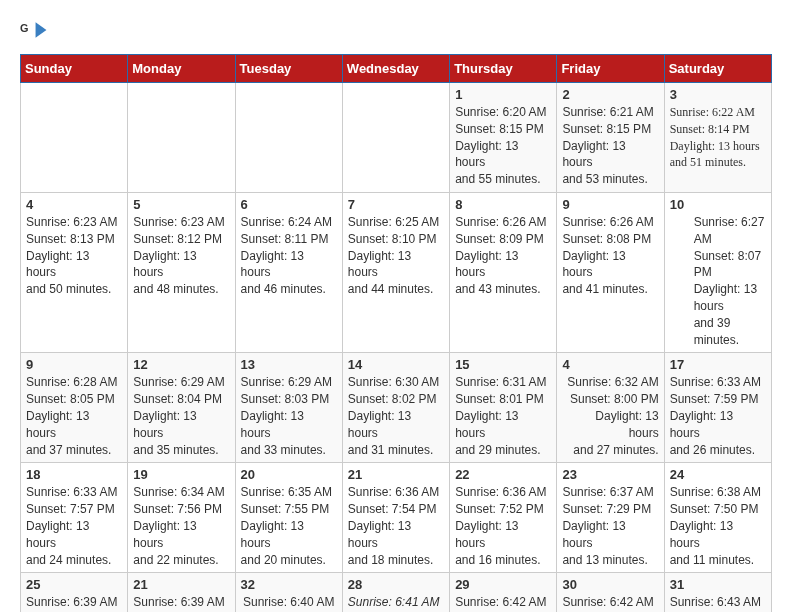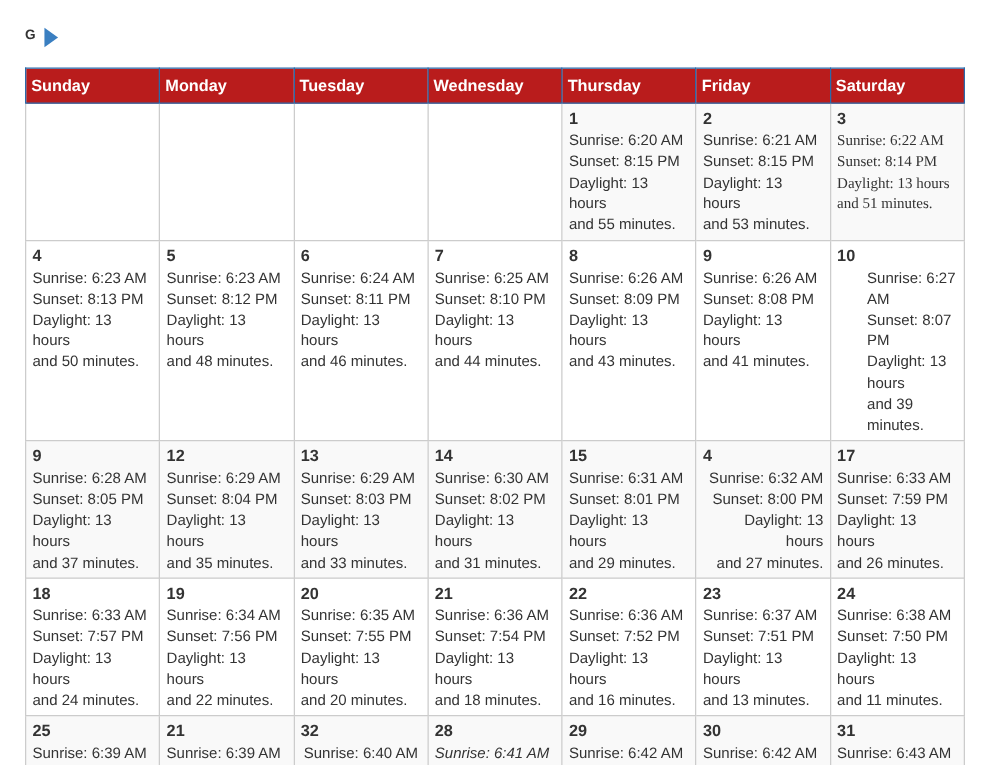--- a/index.html
+++ b/index.html
@@ -285,21 +285,21 @@
         <td>
           <span class="day-number">22</span>
           <div class="day-info" style="white-space: pre-line;">Sunrise: 6:36 AM
 Sunset: 7:52 PM
 Daylight: 13 hours
 and 16 minutes.</div>
         </td>
         <td>
           <span class="day-number">23</span>
           <div class="day-info" style="white-space: pre-line;">Sunrise: 6:37 AM
-Sunset: 7:51 PM
+Sunset: 7:29 PM
 Daylight: 13 hours
 and 13 minutes.</div>
         </td>
         <td>
           <span class="day-number">24</span>
           <div class="day-info" style="white-space: pre-line;">Sunrise: 6:38 AM
 Sunset: 7:50 PM
 Daylight: 13 hours
 and 11 minutes.</div>
         </td>

